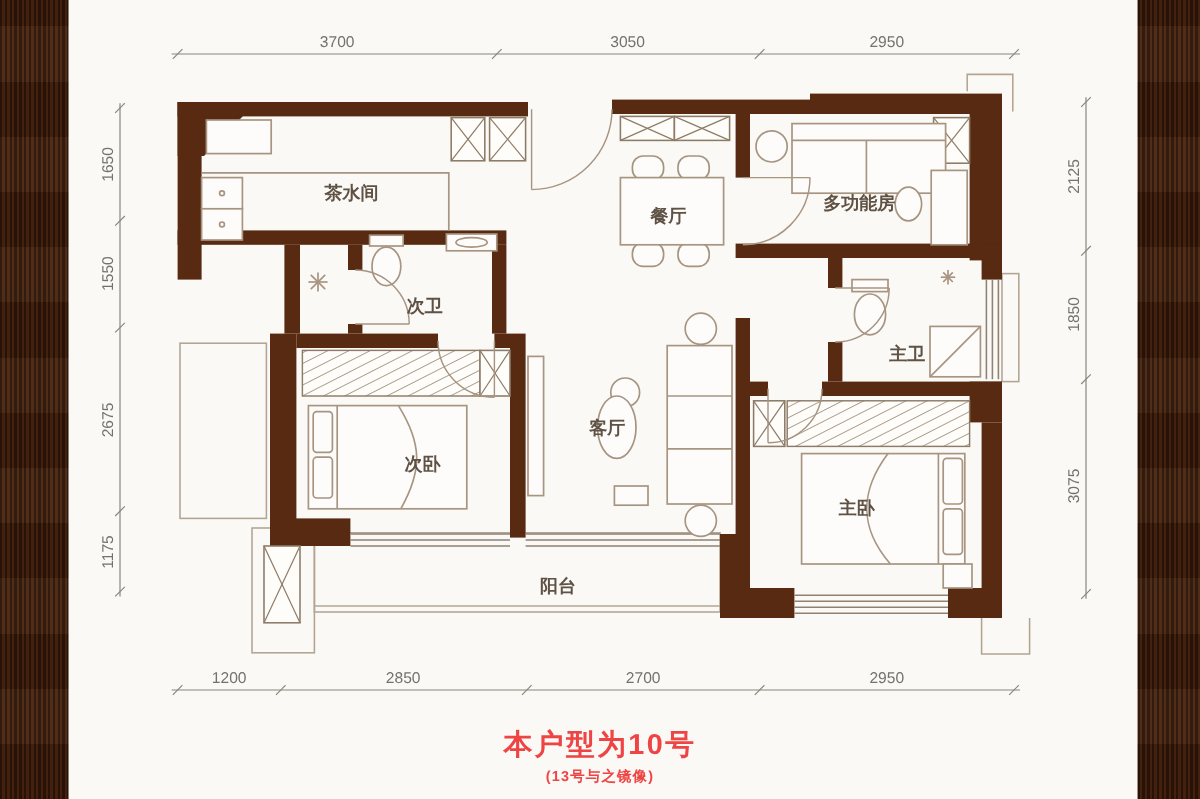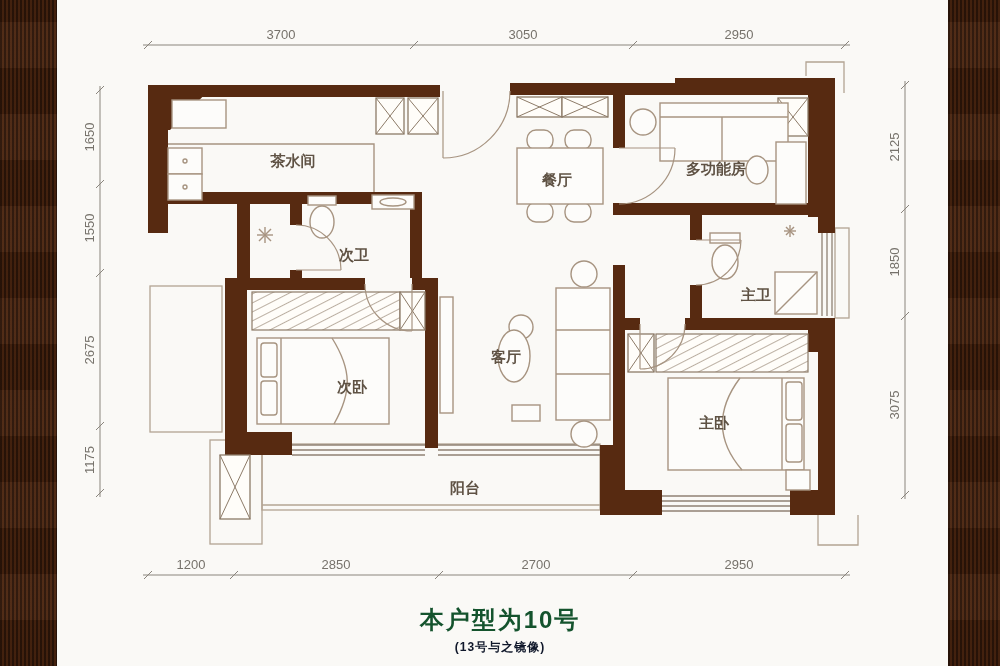--- a/index.html
+++ b/index.html
@@ -24,22 +24,22 @@
   .outline{fill:none;stroke:#b3a493;stroke-width:1.3;}
   .win{stroke:#8f8173;stroke-width:1.3;}
   .door{fill:none;stroke:#a79481;stroke-width:1.2;}
   .xbox{fill:#fffdf9;stroke:#8d7b68;stroke-width:1.3;}
   .xline{stroke:#8d7b68;stroke-width:1;}
   .wrob{fill:url(#hatchp);stroke:#8d7b68;stroke-width:1.2;}
   .dim{stroke:#8a857d;stroke-width:1;}
   .dimt{fill:#76726b;font-size:13px;}
   .room{fill:#5f5244;font-size:15px;font-weight:bold;text-anchor:middle;}
   .title-wrap{position:absolute;left:0;right:0;top:604px;text-align:center;}
-  .title-main{margin:0;font-size:24px;font-weight:bold;color:#14532d;letter-spacing:2px;}
-  .title-sub{margin:3px 0 0 0;font-size:12px;font-weight:bold;color:#0f172a;letter-spacing:1px;}
+  .title-main{margin:0;font-size:24px;font-weight:bold;color:#ef4444;letter-spacing:2px;}
+  .title-sub{margin:3px 0 0 0;font-size:12px;font-weight:bold;color:#ef4444;letter-spacing:1px;}
 </style>
 </head>
 <body>
 
 <div class="side-panel side-left"></div>
 <div class="side-panel side-right"></div>
 
 <svg id="plan" width="1000" height="666" viewBox="0 0 1000 666">
   <defs>
     <pattern id="hatchp" width="8" height="8" patternUnits="userSpaceOnUse" patternTransform="rotate(63)">

